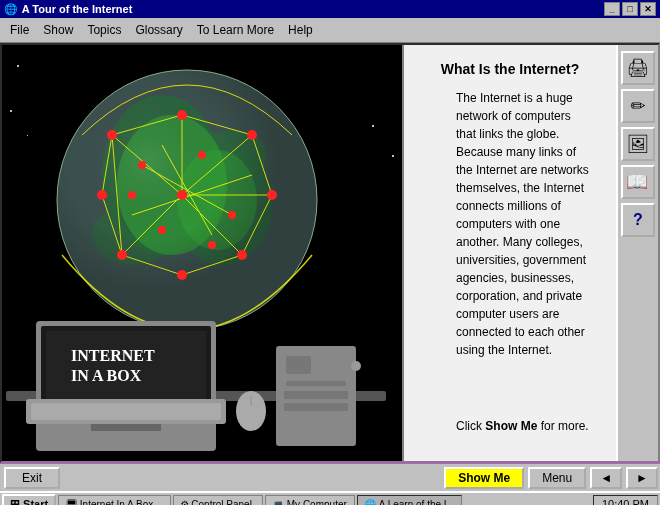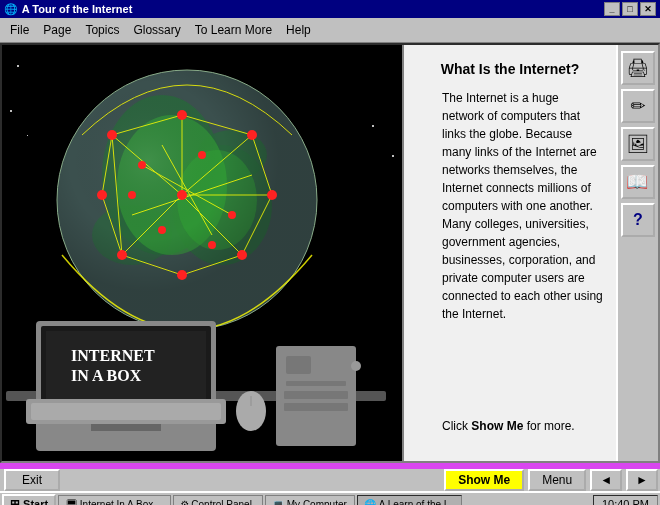--- a/index.html
+++ b/index.html
@@ -64,21 +64,21 @@
       top: 10px;
       left: 30px;
       width: 320px;
       height: 300px;
     }
 
     
     .right-panel {
       flex: 1;
       background: #f0f0f0;
-      padding: 16px 12px;
+      padding: 16px 26px;
       display: flex;
       flex-direction: column;
       border-left: 2px solid #808080;
     }
     .right-panel h2 {
       font-size: 14px;
       font-weight: bold;
       text-align: center;
       margin-bottom: 12px;
       color: black;
@@ -110,21 +110,21 @@
       display: flex; align-items: center; justify-content: center;
       cursor: pointer; font-size: 18px;
     }
 
     
     .status-bar {
       height: 28px;
       background: #c0c0c0;
       display: flex;
       align-items: center;
-      border-top: 6px solid #d946ef;
+      border-top: 1px solid #d946ef;
     }
     .exit-btn {
       padding: 2px 16px;
       margin: 2px 4px;
       background: #c0c0c0;
       border: 2px outset #fff;
       cursor: pointer;
       font-size: 12px;
       height: 22px;
     }
@@ -220,21 +220,21 @@
   </div>
   <div class="title-bar-right">
     <div class="title-btn">_</div>
     <div class="title-btn">□</div>
     <div class="title-btn">✕</div>
   </div>
 </div>
 
 <div class="menu-bar">
   <span class="menu-item">File</span>
-  <span class="menu-item">Page</span>
+  <span class="menu-item">Show</span>
   <span class="menu-item">Topics</span>
   <span class="menu-item">Glossary</span>
   <span class="menu-item">To Learn More</span>
   <span class="menu-item">Help</span>
 </div>
 
 <div class="main-area">
 
   <div class="left-panel">
 

